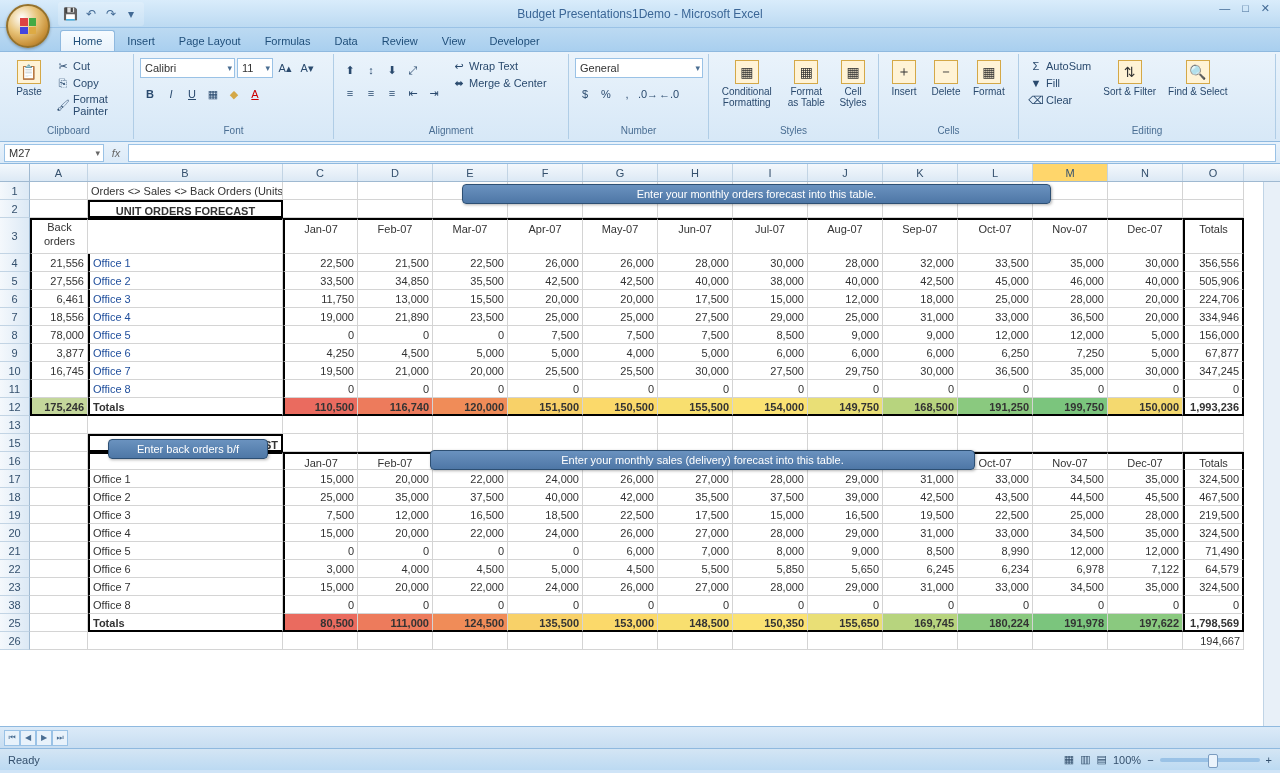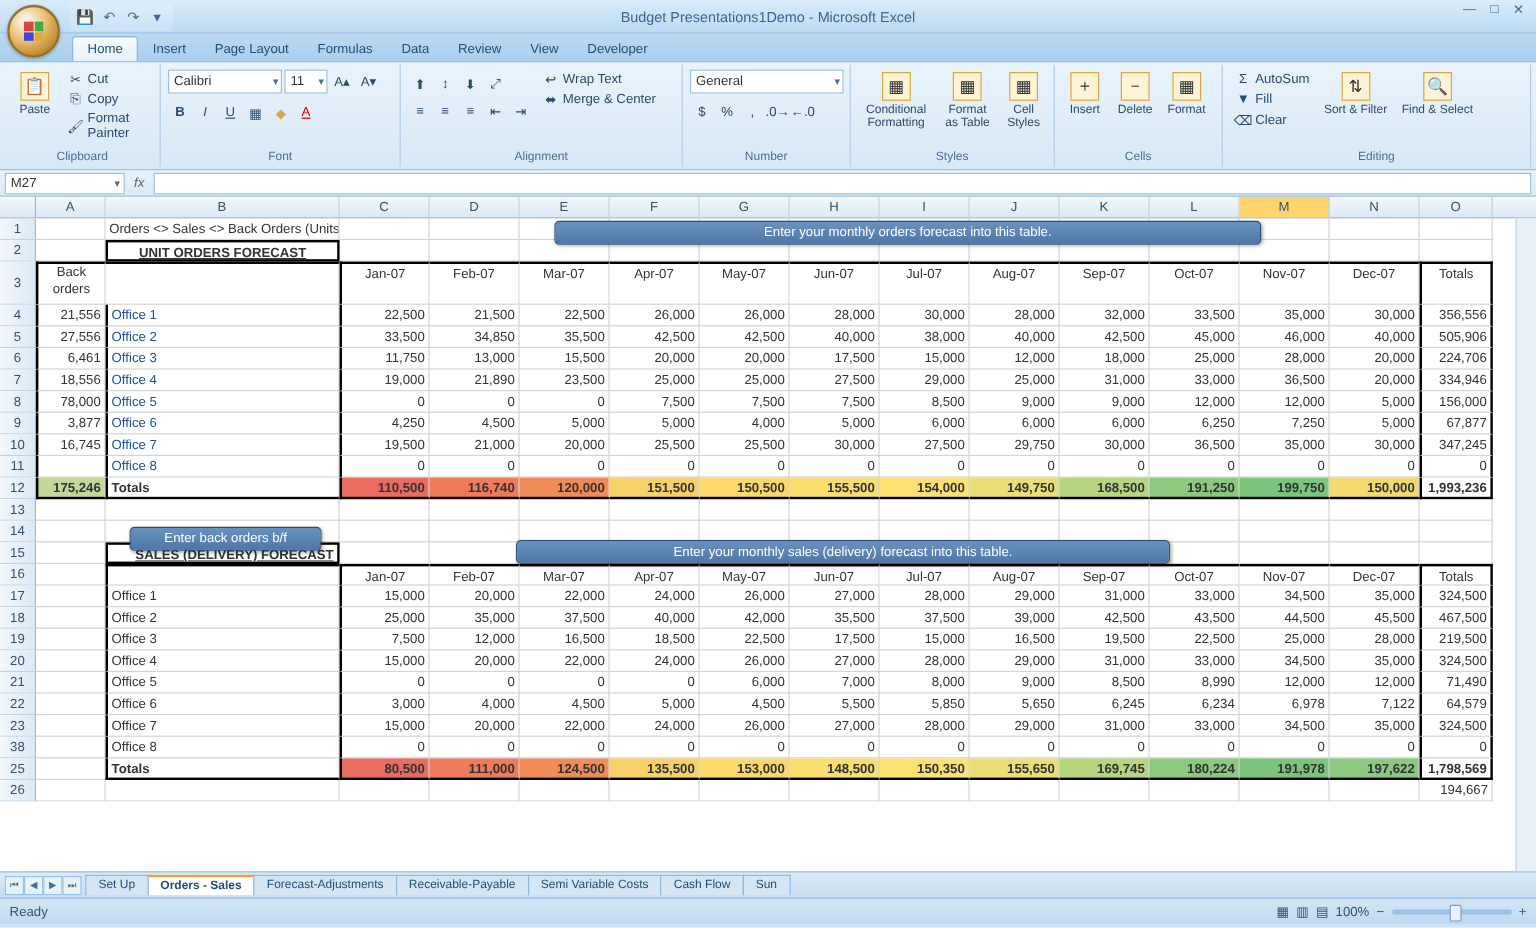--- a/index.html
+++ b/index.html
@@ -517,38 +517,20 @@
         <div class="cell cH"></div>
         <div class="cell cI"></div>
         <div class="cell cJ"></div>
         <div class="cell cK"></div>
         <div class="cell cL"></div>
         <div class="cell cM"></div>
         <div class="cell cN"></div>
         <div class="cell cO"></div>
       </div>
       <div class="row">
-        <div class="rh">14</div>
-        <div class="cell cA"></div>
-        <div class="cell cB"></div>
-        <div class="cell cC"></div>
-        <div class="cell cD"></div>
-        <div class="cell cE"></div>
-        <div class="cell cF"></div>
-        <div class="cell cG"></div>
-        <div class="cell cH"></div>
-        <div class="cell cI"></div>
-        <div class="cell cJ"></div>
-        <div class="cell cK"></div>
-        <div class="cell cL"></div>
-        <div class="cell cM"></div>
-        <div class="cell cN"></div>
-        <div class="cell cO"></div>
-      </div>
-      <div class="row">
         <div class="rh">15</div>
         <div class="cell cA"></div>
         <div class="cell cB title-cell thick-l thick-t thick-r thick-b" style="text-align:right">SALES (DELIVERY) FORECAST</div>
         <div class="cell cC"></div>
         <div class="cell cD"></div>
         <div class="cell cE"></div>
         <div class="cell cF"></div>
         <div class="cell cG"></div>
         <div class="cell cH"></div>
         <div class="cell cI"></div>
@@ -767,29 +749,20 @@
   <div class="scrollbar-v"></div>
 </div>
 
 <div class="tabs-bottom">
   <div class="tab-nav">
     <span>⏮</span>
       <span>◀</span>
       <span>▶</span>
       <span>⏭</span>
   </div>
-  <div id="sheet-tabs" style="display:flex">
-      <div class="sheet-tab inactive">Set Up</div>
-      <div class="sheet-tab active">Orders - Sales</div>
-      <div class="sheet-tab inactive">Forecast-Adjustments</div>
-      <div class="sheet-tab inactive">Receivable-Payable</div>
-      <div class="sheet-tab inactive">Semi Variable Costs</div>
-      <div class="sheet-tab inactive">Cash Flow</div>
-      <div class="sheet-tab inactive">Sun</div>
-    </div>
   <div style="flex:1"></div>
 </div>
 
 <div class="statusbar">
   <span>Ready</span>
   <div class="zoom">
     <span>▦</span>
     <span>▥</span>
     <span>▤</span>
     <span>100%</span>

